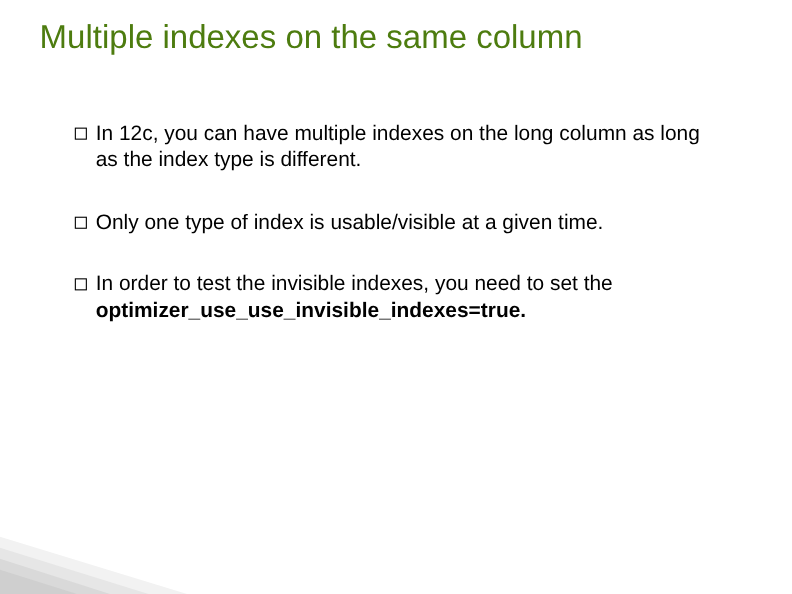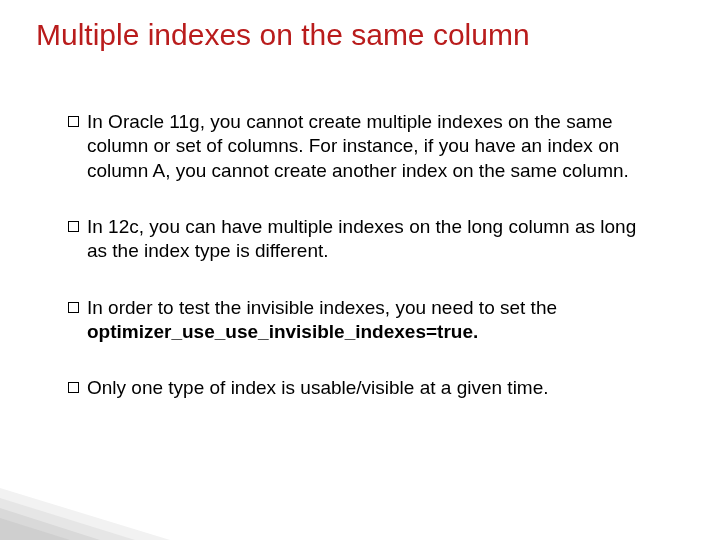--- a/index.html
+++ b/index.html
@@ -18,21 +18,21 @@
     height: 540px;
     box-sizing: border-box;
   }
   .title {
     position: absolute;
     left: 36px;
     top: 18px;
     font-size: 30px;
     font-weight: 400;
     letter-spacing: 0px;
-    color: #b91c1c;
+    color: #4d7c0f;
   }
   .body {
     position: absolute;
     left: 68px;
     top: 110px;
     width: 592px;
   }
   .item {
     display: flex;
     align-items: flex-start;
@@ -66,40 +66,36 @@
 </style>
 </head>
 <body>
 
 <div class="slide">
 
   <div class="title">Multiple indexes on the same column</div>
 
   <div class="body">
 
-    <div class="item">
-      <span class="box"></span>
-      <span class="text">In Oracle 11g, you cannot create multiple indexes on the same column or set of columns. For instance, if you have an index on column A, you cannot create another index on the same column.</span>
-    </div>
 
     <div class="item">
       <span class="box"></span>
       <span class="text"> In 12c, you can have multiple indexes on the long column as long as the index type is different.</span>
     </div>
 
     <div class="item">
       <span class="box"></span>
-      <span class="text">
-        <span>In order to test the invisible indexes, you need to set the </span><span class="bold">optimizer_use_use_invisible_indexes=true.</span><span></span>
-      </span>
+      <span class="text">Only one type of index is usable/visible at a given time.</span>
     </div>
 
     <div class="item">
       <span class="box"></span>
-      <span class="text">Only one type of index is usable/visible at a given time.</span>
+      <span class="text">
+        <span>In order to test the invisible indexes, you need to set the </span><span class="bold">optimizer_use_use_invisible_indexes=true.</span><span></span>
+      </span>
     </div>
 
   </div>
 
   <svg class="corner" viewBox="0 0 170 70">
     <polygon points="0,70 170,70 0,18" fill="#f2f2f2"></polygon>
     <polygon points="0,70 135,70 0,28" fill="#e6e6e6"></polygon>
     <polygon points="0,70 100,70 0,38" fill="#d9d9d9"></polygon>
     <polygon points="0,70 70,70 0,48" fill="#cfcfcf"></polygon>
   </svg>

